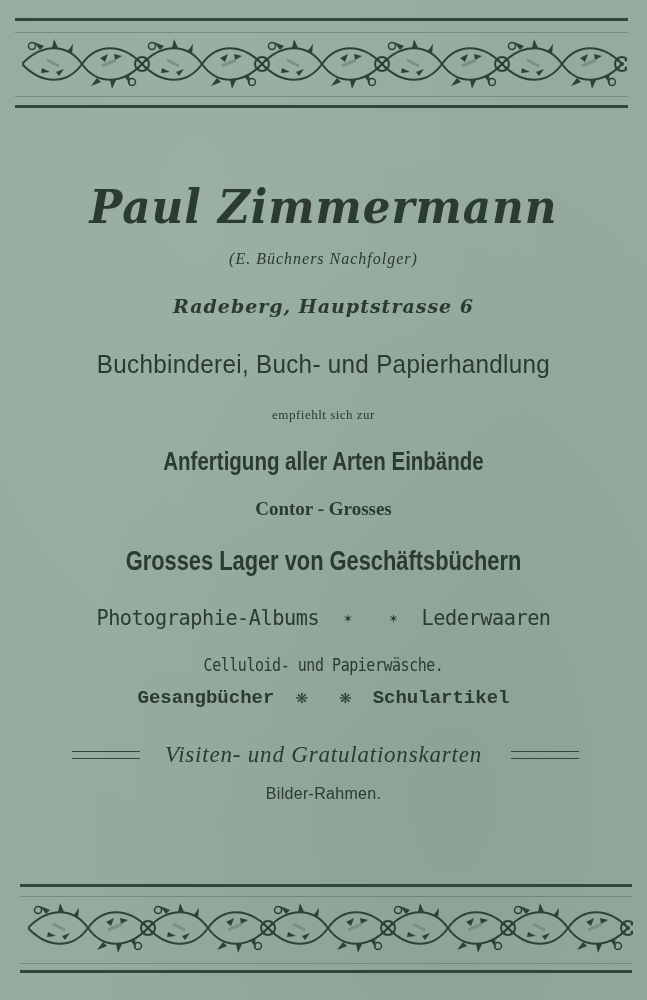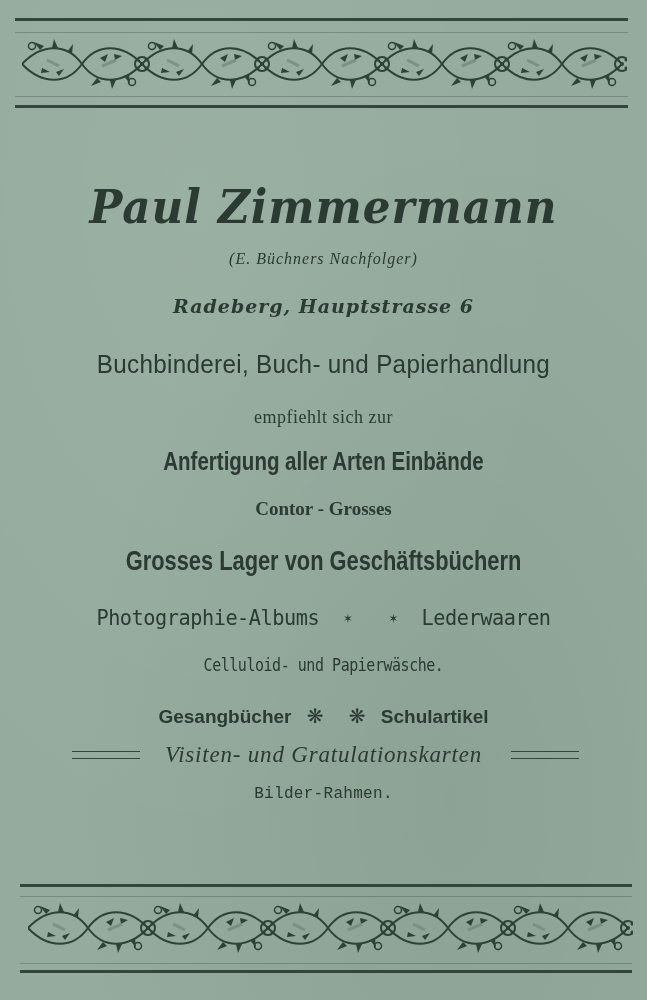--- a/index.html
+++ b/index.html
@@ -28,41 +28,41 @@
   .name {
     top: 180px; font-size: 46px; font-style: italic; font-weight: bold;
     font-family: "DejaVu Serif", serif; letter-spacing: 1px; transform: scaleX(0.95);
   }
   .successor { top: 250px; font-size: 16px; font-style: italic; letter-spacing: 1px; }
   .address {
     top: 295px; font-size: 19px; font-style: italic; font-weight: bold;
     font-family: "DejaVu Serif", serif; letter-spacing: 1px;
   }
   .trade { top: 350px; font-size: 25px; font-family: "Liberation Sans", sans-serif; letter-spacing: 0.3px; transform: scaleX(0.97); }
-  .recommend { top: 407px; font-size: 18px; letter-spacing: 0.5px; }
+  .recommend { top: 407px; font-size: 13px; letter-spacing: 0.5px; }
   .binding {
     top: 447px; font-size: 25px; font-weight: bold;
     font-family: "Liberation Sans", sans-serif; transform: scaleX(0.82);
   }
   .contor { top: 498px; font-size: 19px; font-weight: bold; }
   .stock {
     top: 545px; font-size: 28px; font-weight: bold;
     font-family: "Liberation Sans", sans-serif; transform: scaleX(0.78);
   }
   .albums-row {
     top: 605px; font-size: 22px; font-family: "DejaVu Sans Mono", monospace;
     letter-spacing: -0.5px; transform: scaleX(0.92);
   }
   .albums-row .star { font-size: 15px; margin: 0 14px; position: relative; top: -2px; }
   .celluloid { top: 655px; font-size: 17px; font-family: "DejaVu Sans Mono", monospace; letter-spacing: -0.5px; transform: scaleX(0.88);}
-  .hymn-row { top: 704px; font-size: 19px; font-weight: bold; font-family: Liberation Sans, sans-serif; }
+  .hymn-row { top: 684px; font-size: 19px; font-weight: bold; font-family: Liberation Mono, monospace; }
   .hymn-row .flower { font-size: 20px; margin: 0 10px; font-weight: normal; }
   .cards { top: 742px; font-size: 23px; font-style: italic; letter-spacing: 0.8px; }
   .double-rule { position: absolute; width: 68px; height: 6px; border-top: 1.5px solid #33453c; border-bottom: 1.5px solid #33453c; top: 751px; }
-  .frames { top: 785px; font-size: 16px; font-family: Liberation Mono, monospace; letter-spacing: 0.3px; }
+  .frames { top: 785px; font-size: 16px; font-family: Liberation Sans, sans-serif; letter-spacing: 0.3px; }
 </style>
 </head>
 <body>
 
 <div class="paper"></div>
 
 <div class="rule" style="top:18px; left:15px; width:613px;"></div>
 <div class="thin" style="top:32px; left:15px; width:613px;"></div>
 <div class="border-band" style="top:38px;">
   <svg viewBox="0 0 605 52" preserveAspectRatio="none">

